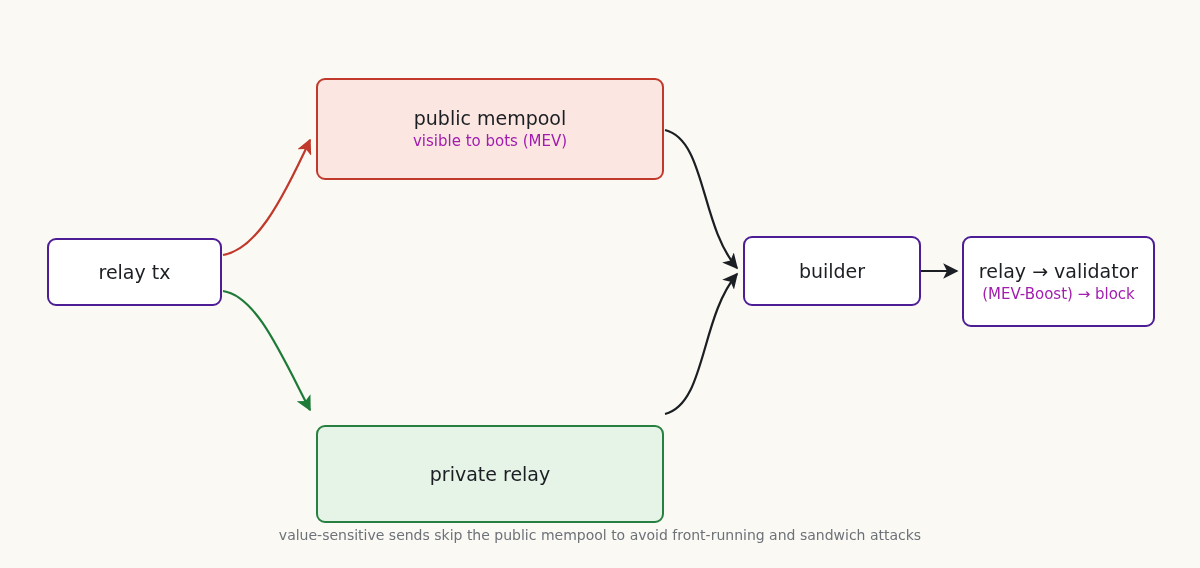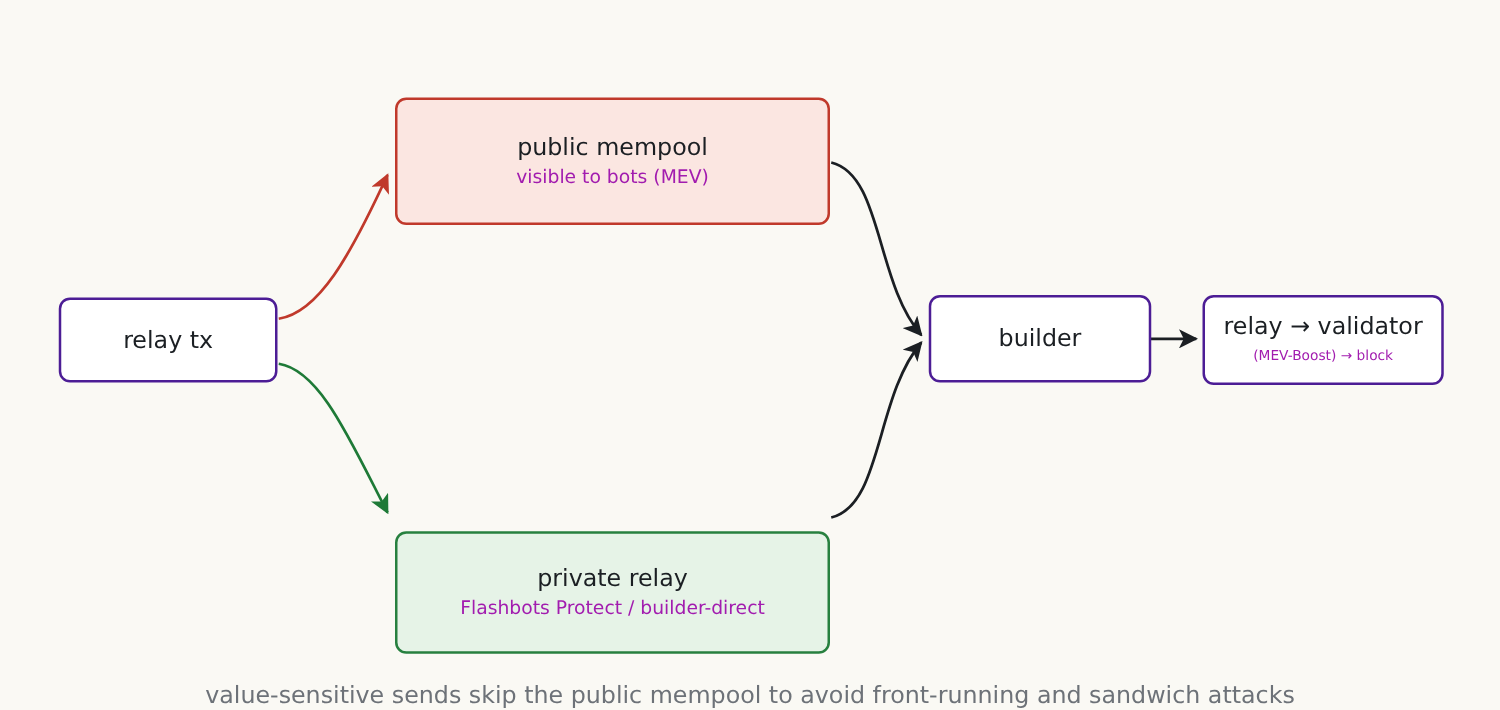--- a/index.html
+++ b/index.html
@@ -64,34 +64,34 @@
   #node-private-relay {
     left: 316px; top: 377px;  width: 348px;  height: 98px;
     border-color: #27803f;
     background: #e6f3e7;
     margin-top: 48px;
   }
   #node-builder {
     left: 743px; top: 236px;  width: 178px;  height: 70px;
   }
   #node-relay-validator {
-    left: 962px; top: 236px;  width: 193px;  height: 72px;
+    left: 962px; top: 236px;  width: 193px;  height: 91px;
     overflow: visible;
   }
   #node-relay-validator .title { font-size: 19px; }
-  #node-relay-validator .sub  { font-size: 11px; }
+  #node-relay-validator .sub  { font-size: 15px; }
 
   #caption {
     position: absolute;
     left: 0;
-    top: 544px;
+    top: 523px;
     width: 1200px;
     text-align: center;
     color: #6d7278;
-    font-size: 19px;
+    font-size: 14px;
     line-height: 24px;
   }
 </style>
 </head>
 <body>
 
 <div id="canvas">
 
   <svg id="edges" viewBox="0 0 1200 568" width="1200" height="568" xmlns="http://www.w3.org/2000/svg">
     <defs>
@@ -121,21 +121,20 @@
     <span class="title">relay tx</span>
   </div>
 
   <div class="node" id="node-public-mempool">
     <span class="title">public mempool</span>
     <span class="sub">visible to bots (MEV)</span>
   </div>
 
   <div class="node" id="node-private-relay">
     <span class="title">private relay</span>
-    <span class="sub">Flashbots Protect / builder-direct</span>
   </div>
 
   <div class="node single" id="node-builder">
     <span class="title">builder</span>
   </div>
 
   <div class="node" id="node-relay-validator">
     <span class="title">relay → validator</span>
     <span class="sub">(MEV-Boost) → block</span>
   </div>

